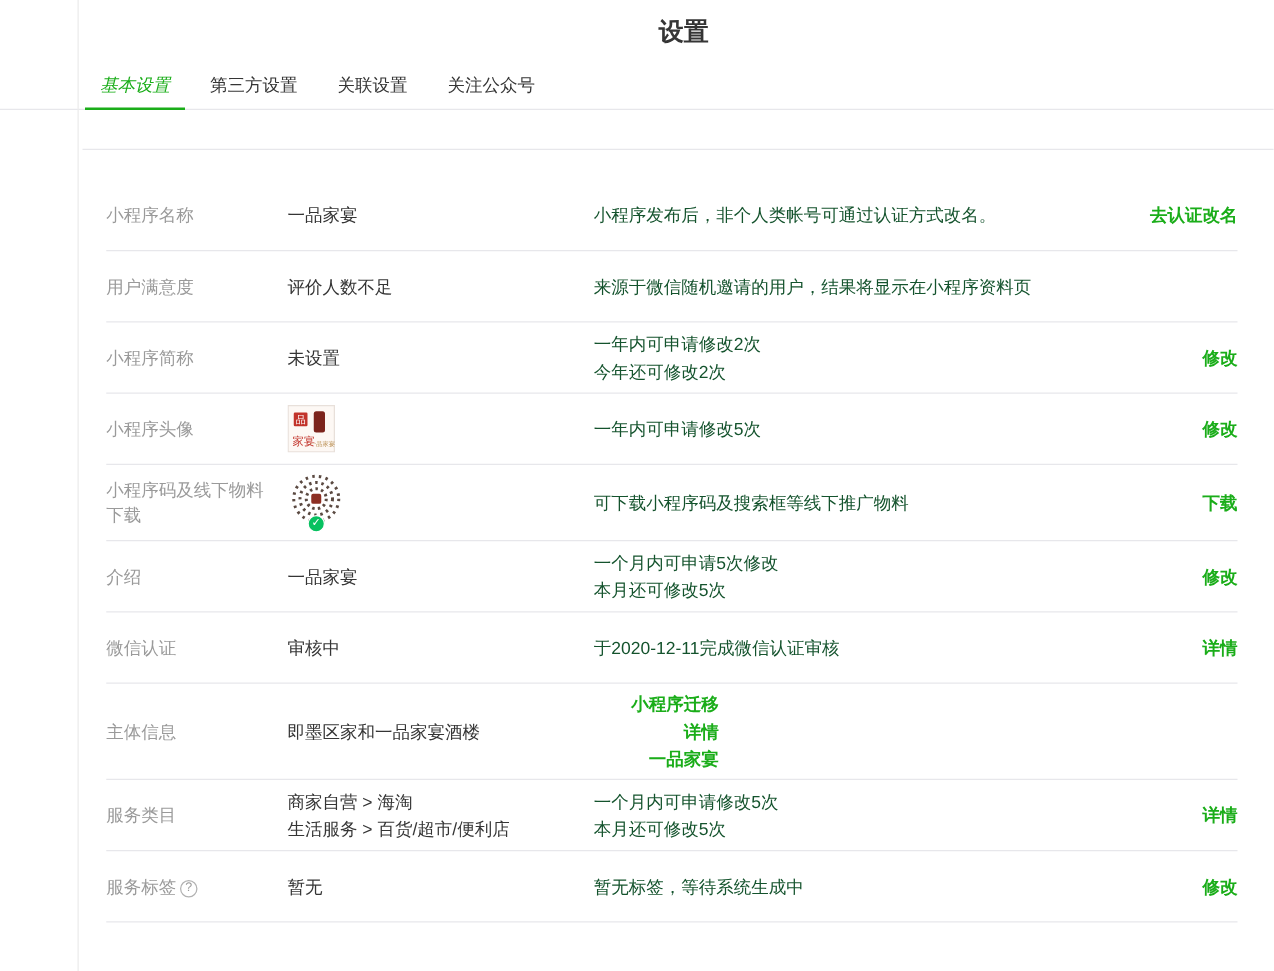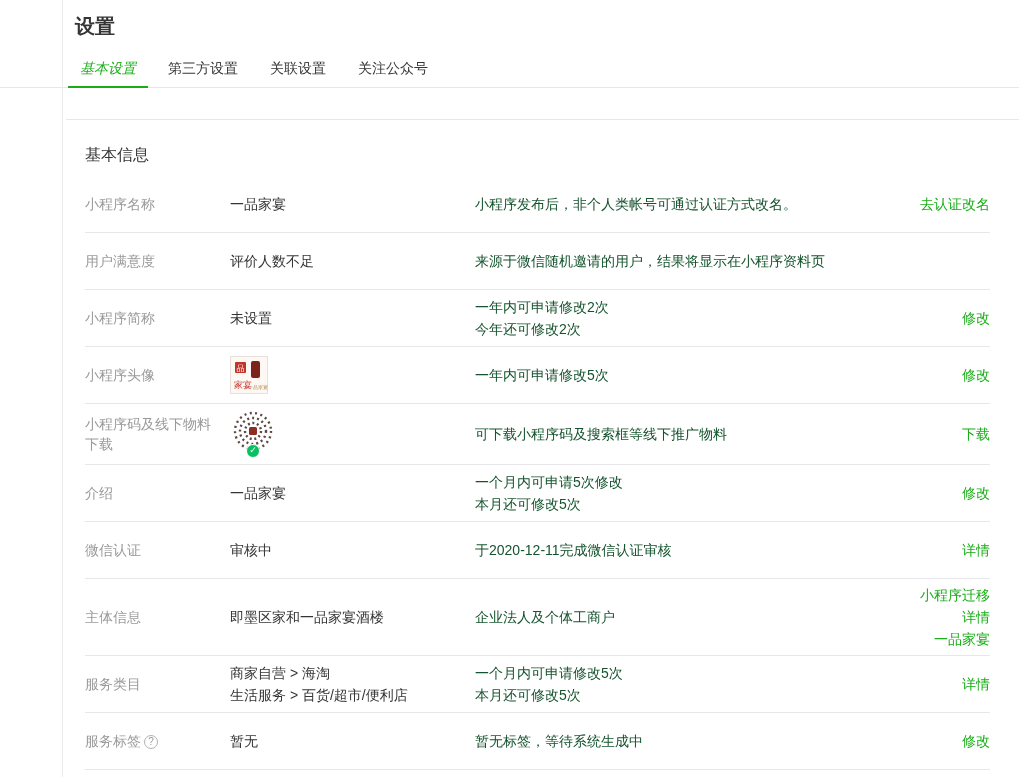--- a/index.html
+++ b/index.html
@@ -8,21 +8,21 @@
     background:#ffffff;
     font-family:"Liberation Sans", sans-serif;
     color:#353535;
     position:relative;
     overflow:hidden;
   }
   .page-left-line {
     position:absolute; left:62px; top:0; bottom:0; width:1px;
     background:#ececec;
   }
-  .header { padding:12px 0 0 75px; }
+  .header { padding:12px 0 0 75px;text-align:center; }
   .page-title { font-size:20px; font-weight:600; color:#353535; line-height:28px; }
 
   .tab-bar {
     display:flex; align-items:flex-end;
     margin-top:14px; padding-left:68px;
     border-bottom:1px solid #e7e7eb;
   }
   .tab {
     padding:6px 12px 8px; margin-right:8px;
     font-size:14px; color:#353535; cursor:pointer;
@@ -51,21 +51,21 @@
     padding-right:8px;
   }
   .row-value {
     width:245px; flex-shrink:0;
     font-size:14px; color:#353535; line-height:22px;
     padding-right:10px;
   }
   .row-desc { flex:1; font-size:14px; color:#14532d; line-height:22px; }
   .row-actions {
     min-width:100px; display:flex; flex-direction:column;
-    align-items:flex-end; gap:2px;
+    align-items:flex-end; gap:2px;font-weight:bold;
   }
   a.action { color:#1aad19; font-size:14px; line-height:20px; text-decoration:none; cursor:pointer; white-space:nowrap; }
 
   .help-badge {
     display:inline-block; width:14px; height:14px; margin-left:3px;
     border:1px solid #b2b2b2; border-radius:50%;
     font-size:10px; line-height:12px; text-align:center; color:#9a9a9a;
     cursor:pointer; vertical-align:1px;
   }
 
@@ -88,21 +88,20 @@
 </div>
 
 <div class="tab-bar">
   <div class="tab active">基本设置</div>
   <div class="tab">第三方设置</div>
   <div class="tab">关联设置</div>
   <div class="tab">关注公众号</div>
 </div>
 
 <div class="card">
-  <div class="section-heading">基本信息</div>
 
   <div class="row">
     <div class="row-label">小程序名称</div>
     <div class="row-value">一品家宴</div>
     <div class="row-desc">
       <div>小程序发布后，非个人类帐号可通过认证方式改名。</div>
     </div>
     <div class="row-actions">
       <a class="action">去认证改名</a>
     </div>
@@ -189,23 +188,20 @@
       <div>于2020-12-11完成微信认证审核</div>
     </div>
     <div class="row-actions">
       <a class="action">详情</a>
     </div>
   </div>
 
   <div class="row">
     <div class="row-label">主体信息</div>
     <div class="row-value">即墨区家和一品家宴酒楼</div>
-    <div class="row-desc">
-      <div>企业法人及个体工商户</div>
-    </div>
     <div class="row-actions">
       <a class="action">小程序迁移</a>
       <a class="action">详情</a>
       <a class="action">一品家宴</a>
     </div>
   </div>
 
   <div class="row">
     <div class="row-label">服务类目</div>
     <div class="row-value">

